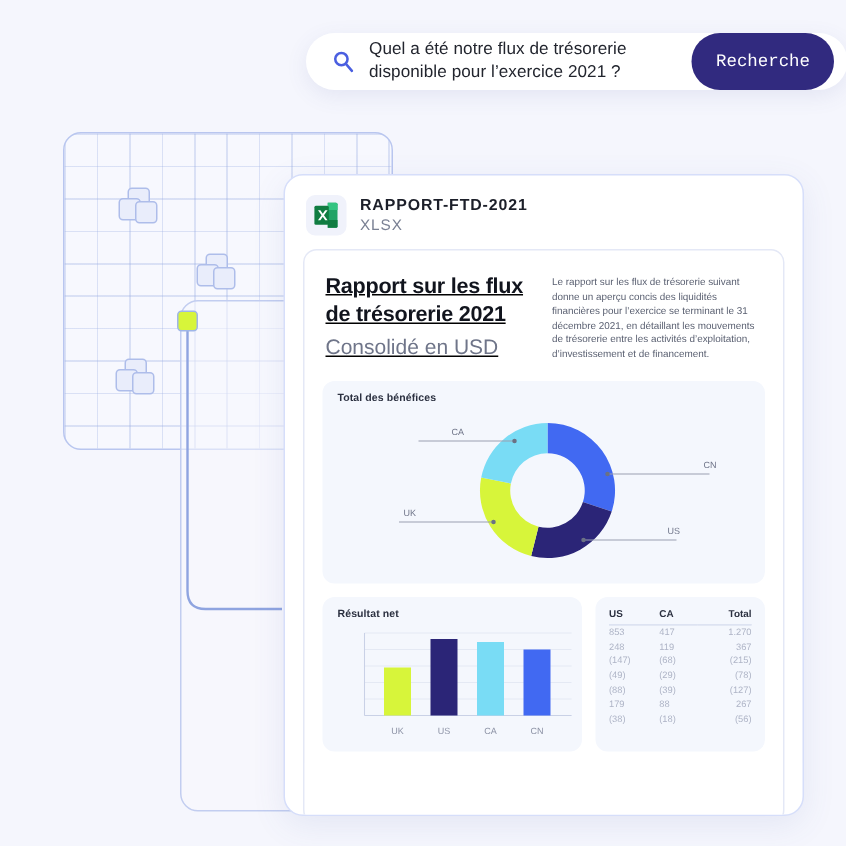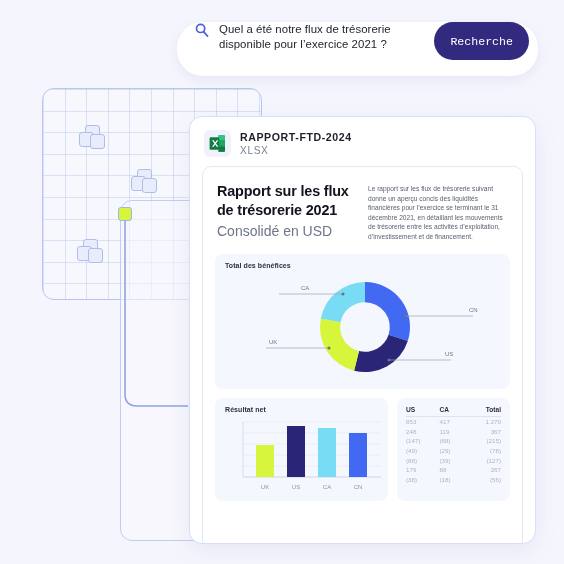--- a/index.html
+++ b/index.html
@@ -22,28 +22,28 @@
     position: absolute;
     inset: 0;
     background: #f5f6fd;
     border-radius: 14px;
     overflow: hidden;
   }
 
   
   #search-bar {
     position: absolute;
-    left: 177px;
+    left: 204px;
     top: 22px;
     width: 361px;
-    height: 54px;
+    height: 38px;
     background: #ffffff;
     border-radius: 26px;
     display: flex;
-    align-items: flex-start;
+    align-items: center;
     padding: 0 9px 0 14px;
     box-shadow: 0 4px 14px rgba(80,90,160,0.10);
     z-index: 40;
   }
   #search-icon { width: 22px; flex: 0 0 22px; display: flex; align-items: center; justify-content: center; }
   #search-text {
     flex: 1 1 auto;
     font-size: 11.4px;
     line-height: 14.6px;
     color: #22252e;
@@ -166,21 +166,21 @@
     border: 1px solid #e4e8f6;
     border-radius: 9px;
     background: #ffffff;
     height: 383px;
     padding: 12px 12px 0 12px;
     overflow: hidden;
   }
 
   
   #title-row { display: flex; gap: 14px; padding: 3px 2px 12px 2px; }
-  #title-block { flex: 0 0 137px; }
+  #title-block { flex: 0 0 137px; text-decoration: underline; }
   #doc-title { font-size: 14.4px; font-weight: bold; color: #11141d; line-height: 19px; letter-spacing: -.012em; }
   #doc-subtitle { font-size: 14px; color: #6f7589; margin-top: 3px; }
   #doc-desc { flex: 1 1 auto; font-size: 6.6px; line-height: 9.6px; color: #5b6172; padding-top: 2px; }
 
   
   .panel {
     background: #f4f7fd;
     border-radius: 8px;
     padding: 8px 10px;
   }
@@ -259,21 +259,21 @@
       <span id="excel-icon">
         <svg width="17" height="19" viewBox="0 0 17 19">
           <path d="M9.5 1.2 H15 a1 1 0 0 1 1 1 V16.8 a1 1 0 0 1 -1 1 H9.5 Z" fill="#21a366"></path>
           <path d="M9.5 1.2 H15 a1 1 0 0 1 1 1 V6 H9.5 Z" fill="#33c481"></path>
           <path d="M9.5 12.6 H16 V16.8 a1 1 0 0 1 -1 1 H9.5 Z" fill="#107c41"></path>
           <rect x="0.6" y="3.2" width="9.6" height="12.6" rx="1" fill="#107c41"></rect>
           <path d="M3.0 6.2 L5.4 9.5 L3.0 12.8 H4.6 L6.2 10.5 L7.8 12.8 H9.4 L7.0 9.5 L9.4 6.2 H7.8 L6.2 8.5 L4.6 6.2 Z" fill="#ffffff"></path>
         </svg>
       </span>
       <span>
-        <div id="file-name">RAPPORT-FTD-2024</div>
+        <div id="file-name">RAPPORT-FTD-2021</div>
         <div id="file-type">XLSX</div>
       </span>
     </div>
 
     <div id="sheet">
 
       <div id="title-row">
         <div id="title-block">
           <div id="doc-title">Rapport sur les flux de trésorerie 2021</div>
           <div id="doc-subtitle">Consolidé en USD</div>

